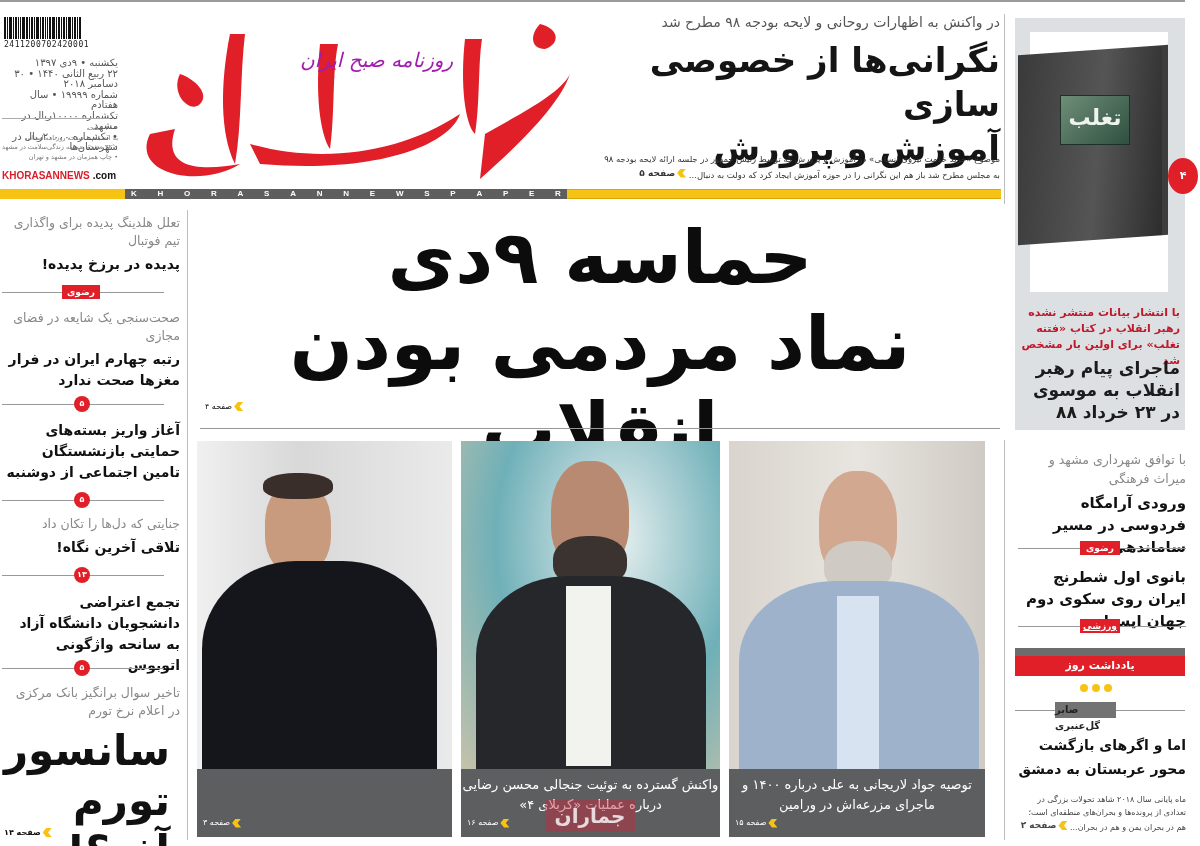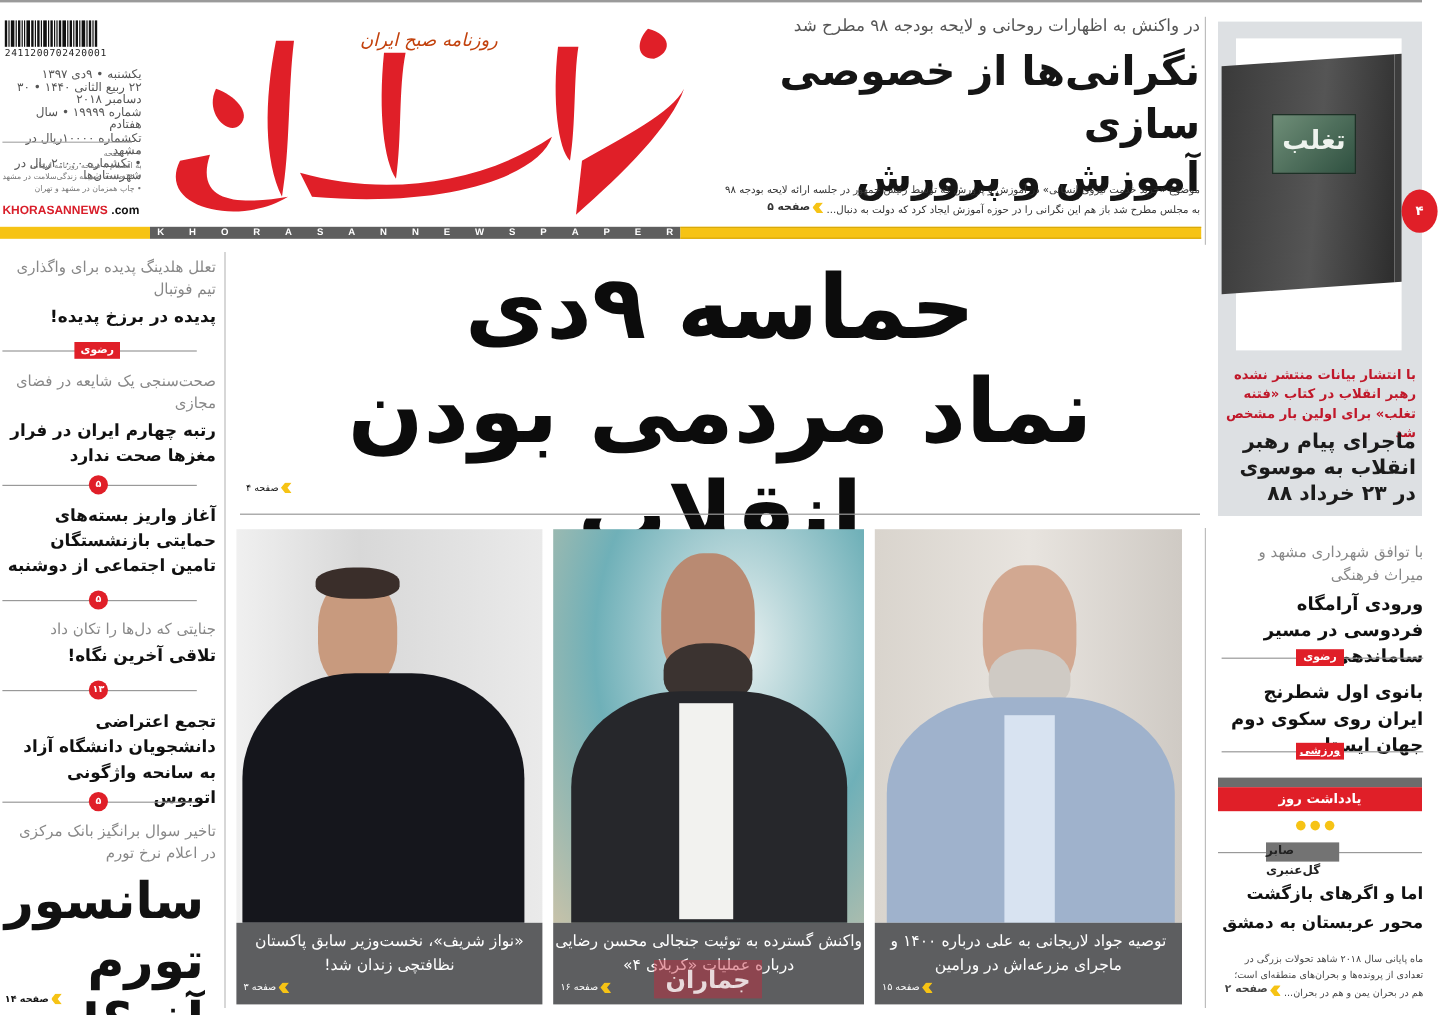--- a/index.html
+++ b/index.html
@@ -14,21 +14,21 @@
     .barcode-num { left: 4px; top: 40px; width: 90px; font-size: 8px; direction: ltr; text-align: left; letter-spacing: 0.5px; color: #222; font-family: "DejaVu Sans Mono", monospace; }
     .issue-info { left: 2px; top: 58px; width: 116px; font-size: 10px; line-height: 10.5px; color: #555; text-align: right; }
     .info-divider { left: 2px; top: 118px; width: 108px; height: 1px; background: #aaa; }
     .issue-info2 { left: 2px; top: 124px; width: 116px; font-size: 6.5px; line-height: 9.5px; color: #777; text-align: right; }
     .site { left: 2px; top: 170px; font-size: 10px; font-weight: bold; direction: ltr; font-family: "Liberation Sans", sans-serif; }
     .site .red { color: #d91e2a; }
     .site .blk { color: #111; margin-left: 3px; }
 
     
     .logo { left: 120px; top: 14px; width: 460px; height: 170px; }
-    .logo-tag { left: 300px; top: 24px; font-family: "DejaVu Serif", serif; font-style: italic; color: #c2410c; font-size: 15px; }
+    .logo-tag { left: 300px; top: 48px; font-family: "DejaVu Serif", serif; font-style: italic; color: #a21caf; font-size: 20px; }
 
     
     .strip-yellow-l { left: 0; top: 189px; width: 125px; height: 10px; background: #f6c315; }
     .strip-gray { left: 125px; top: 189px; width: 442px; height: 10px; background: #5e5e5e; display: flex; justify-content: space-between; padding: 0 6px; direction: ltr; }
     .strip-gray span { color: #fff; font-size: 8px; line-height: 10px; font-family: "Liberation Sans", sans-serif; font-weight: bold; }
     .strip-yellow-r { left: 567px; top: 189px; width: 434px; height: 10px; background: #f6c315; border-top: 1px solid #d9a90a; border-bottom: 1px solid #d9a90a; }
 
     .vline { width: 1px; background: #bdbdbd; }
 
     
@@ -215,21 +215,20 @@
   <div style="position:absolute; left:105px; top:145px; width:45px; height:180px; background:#f2f2ef;"></div>
 </div>
 <div class="abs photo photo3">
   <div class="head-shape" style="left:90px; top:30px; width:78px; height:110px; background:#d2a891;"></div>
   <div class="head-shape" style="left:95px; top:100px; width:68px; height:50px; background:#cfcac4;"></div>
   <div class="body-shape" style="left:10px; top:140px; width:240px; height:200px; background:#9fb2cc;"></div>
   <div style="position:absolute; left:108px; top:155px; width:42px; height:175px; background:#d8e3f1;"></div>
 </div>
 
 <div class="abs caption cap1">
-  <div>«نواز شریف»، نخست‌وزیر سابق پاکستان نظافتچی زندان شد!</div>
   <div class="cap-ref">
       <span class="chev"></span>
       <span>صفحه ۳</span>
     </div>
 </div>
 <div class="abs caption cap2">
   <div>واکنش گسترده به توئیت جنجالی محسن رضایی درباره عملیات «کربلای ۴»</div>
   <div class="cap-ref">
       <span class="chev"></span>
       <span>صفحه ۱۶</span>

